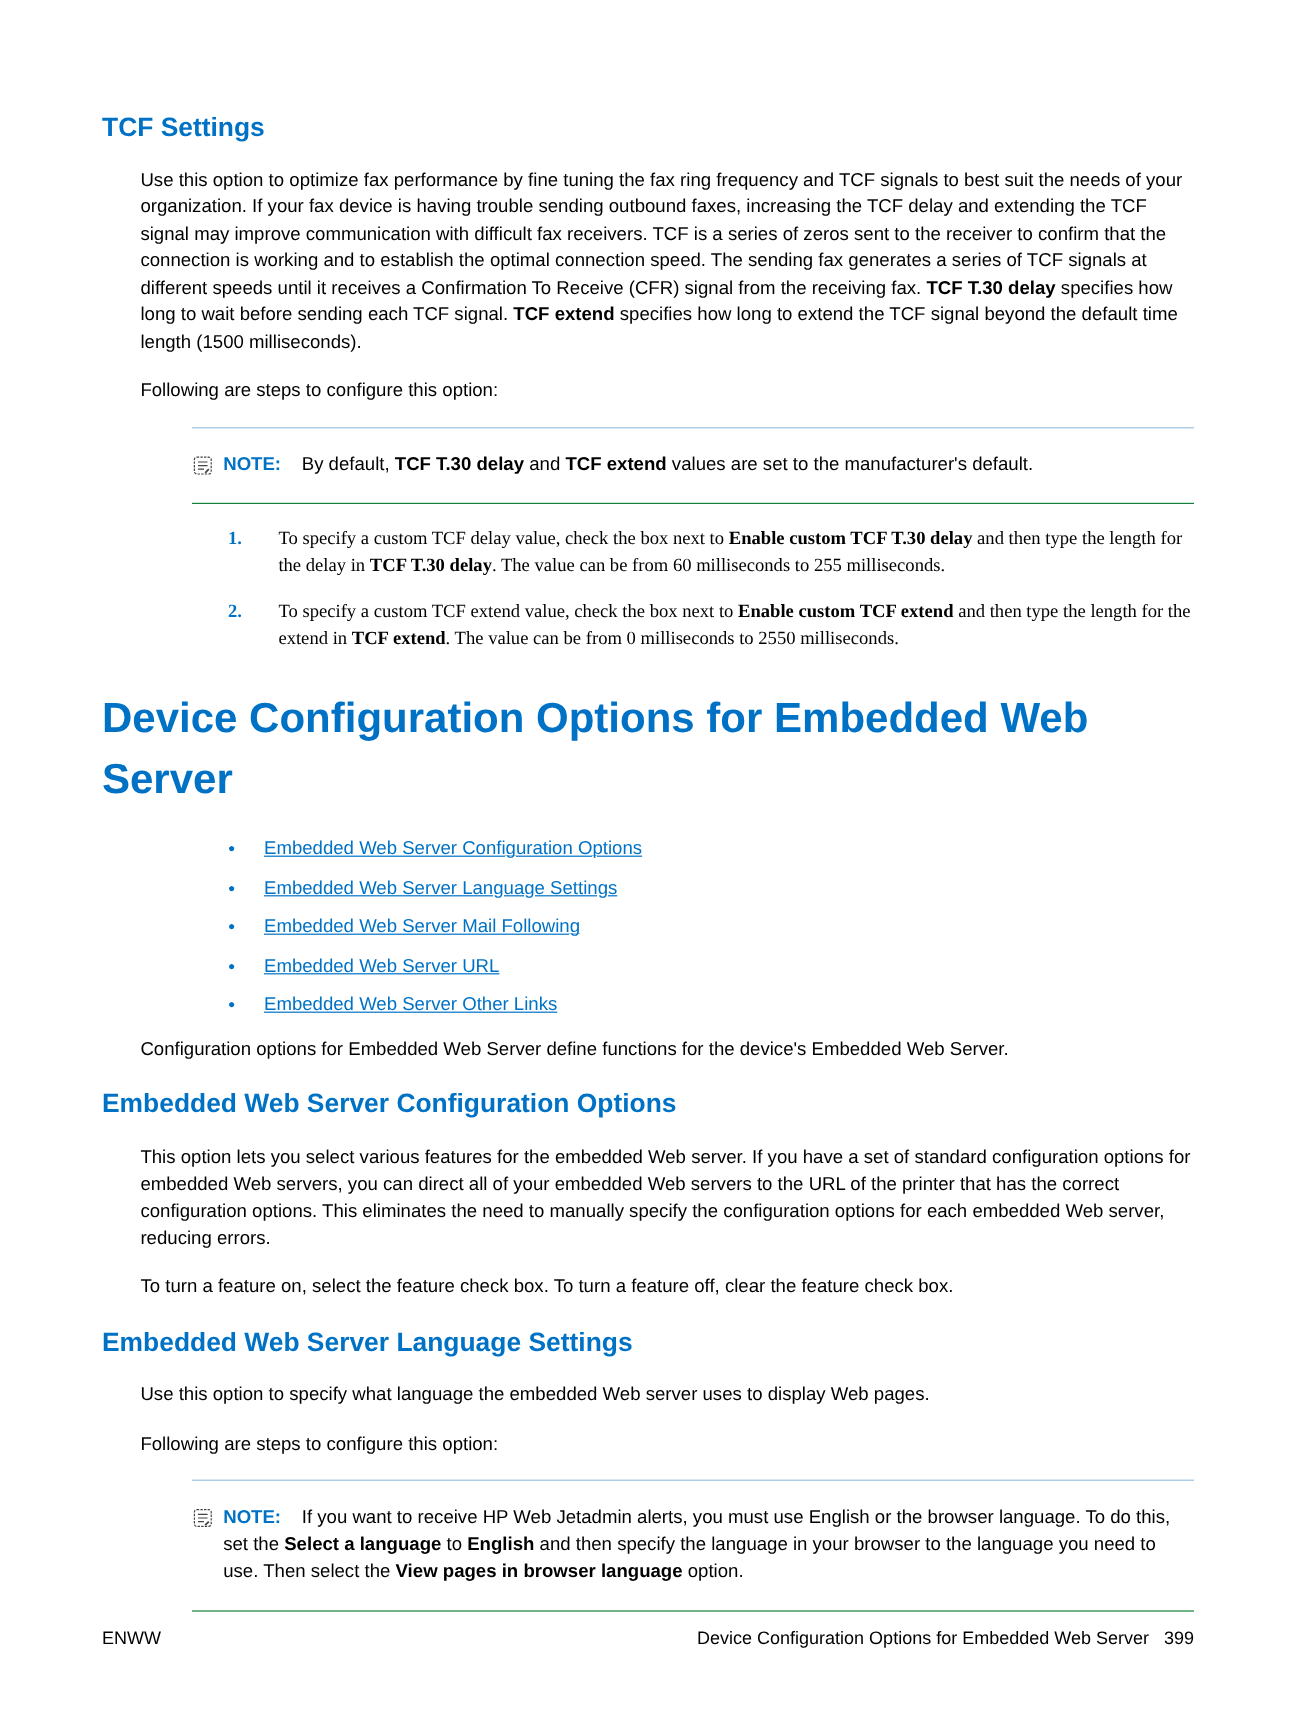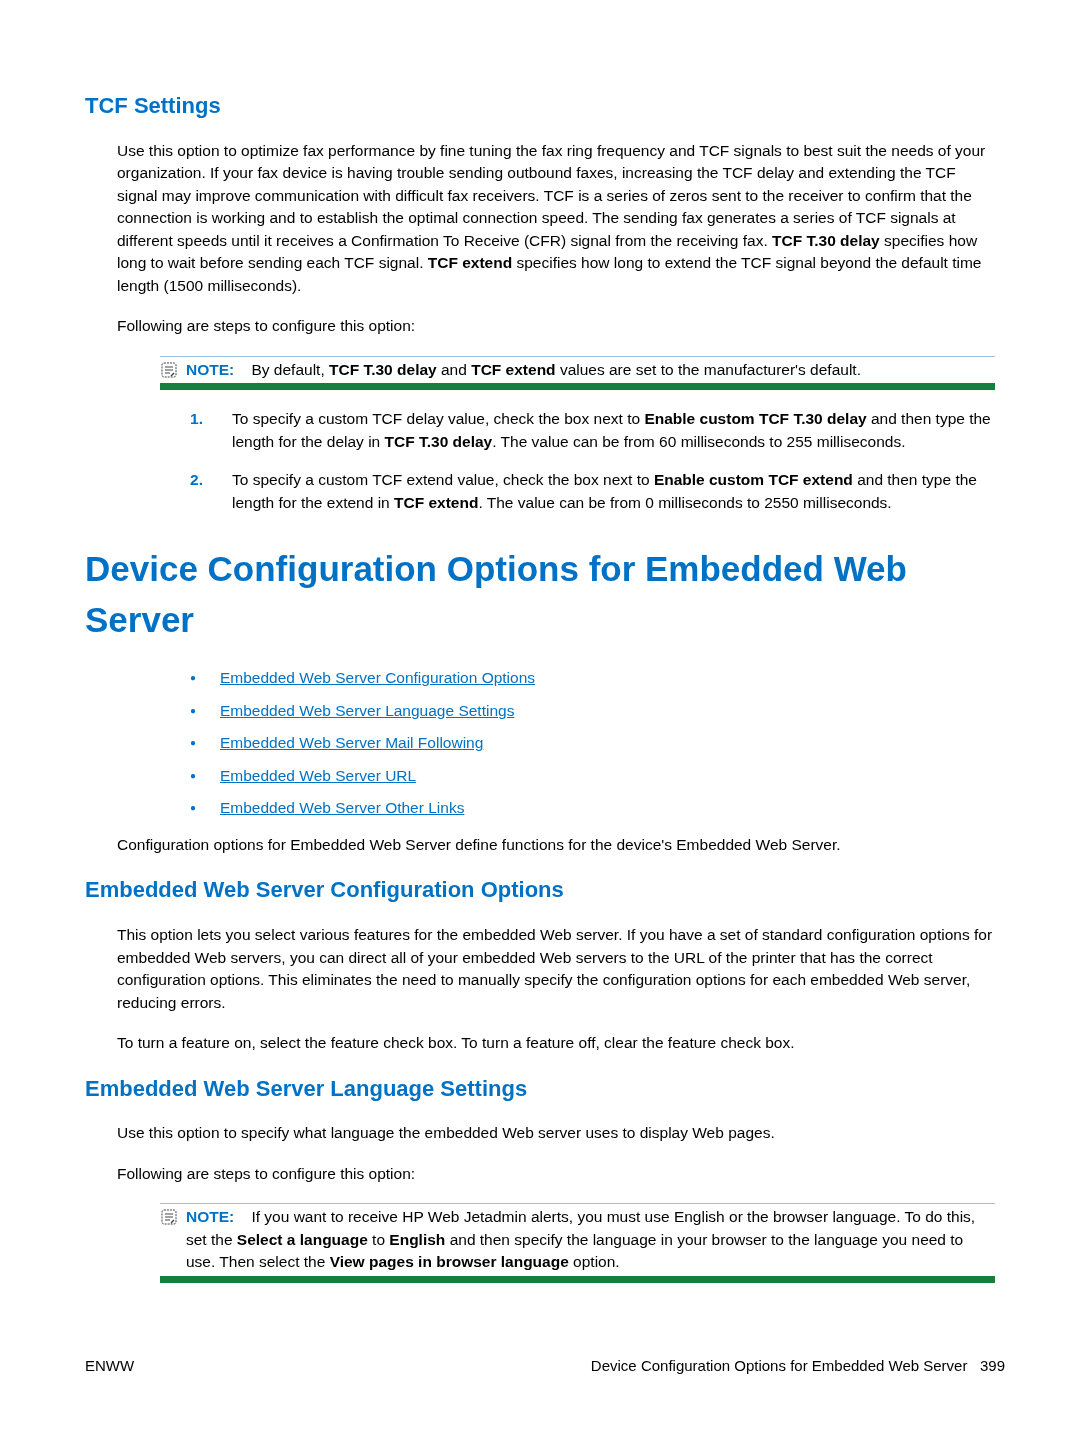--- a/index.html
+++ b/index.html
@@ -25,31 +25,32 @@
   font-size: 35px;
   font-weight: bold;
   margin-top: 30px;
   margin-bottom: 22px;
 }
 .body-indent { margin-left: 75px; }
 .para { margin-bottom: 18px; margin-left: 32px; }
 .note-box {
   margin-left: 75px;
   border-top: 1px solid #9ac0e0;
-  border-bottom: 7px solid #15803d;
-  padding: 2px 0;
+  border-bottom: 1px solid #15803d;
+  padding: 20px 0;
   margin-bottom: 18px;
 }
 .note-row { display: flex; align-items: flex-start; gap: 8px; }
 .note-label { color: #0072c6; font-weight: bold; }
 .note-icon { flex-shrink: 0; margin-top: 2px; }
 ol.steps {
   list-style: none;
   margin-left: 105px;
   counter-reset: step;
+  font-family: Liberation Serif, serif;
 }
 ol.steps li {
   counter-increment: step;
   position: relative;
   padding-left: 42px;
   margin-bottom: 16px;
 }
 ol.steps li::before {
   content: counter(step) ".";
   position: absolute;
@@ -72,21 +73,21 @@
   left: 0;
   color: #0072c6;
   font-size: 10px;
   top: 4px;
 }
 a.link { color: #0072c6; text-decoration: underline; }
 .footer {
   position: absolute;
   bottom: 60px;
   left: 85px;
-  right: 75px;
+  right: 85px;
   display: flex;
   justify-content: space-between;
   font-size: 15px;
 }
 b { font-weight: bold; }
 </style>
 </head>
 <body>
 
 <div class="h3">TCF Settings</div>

